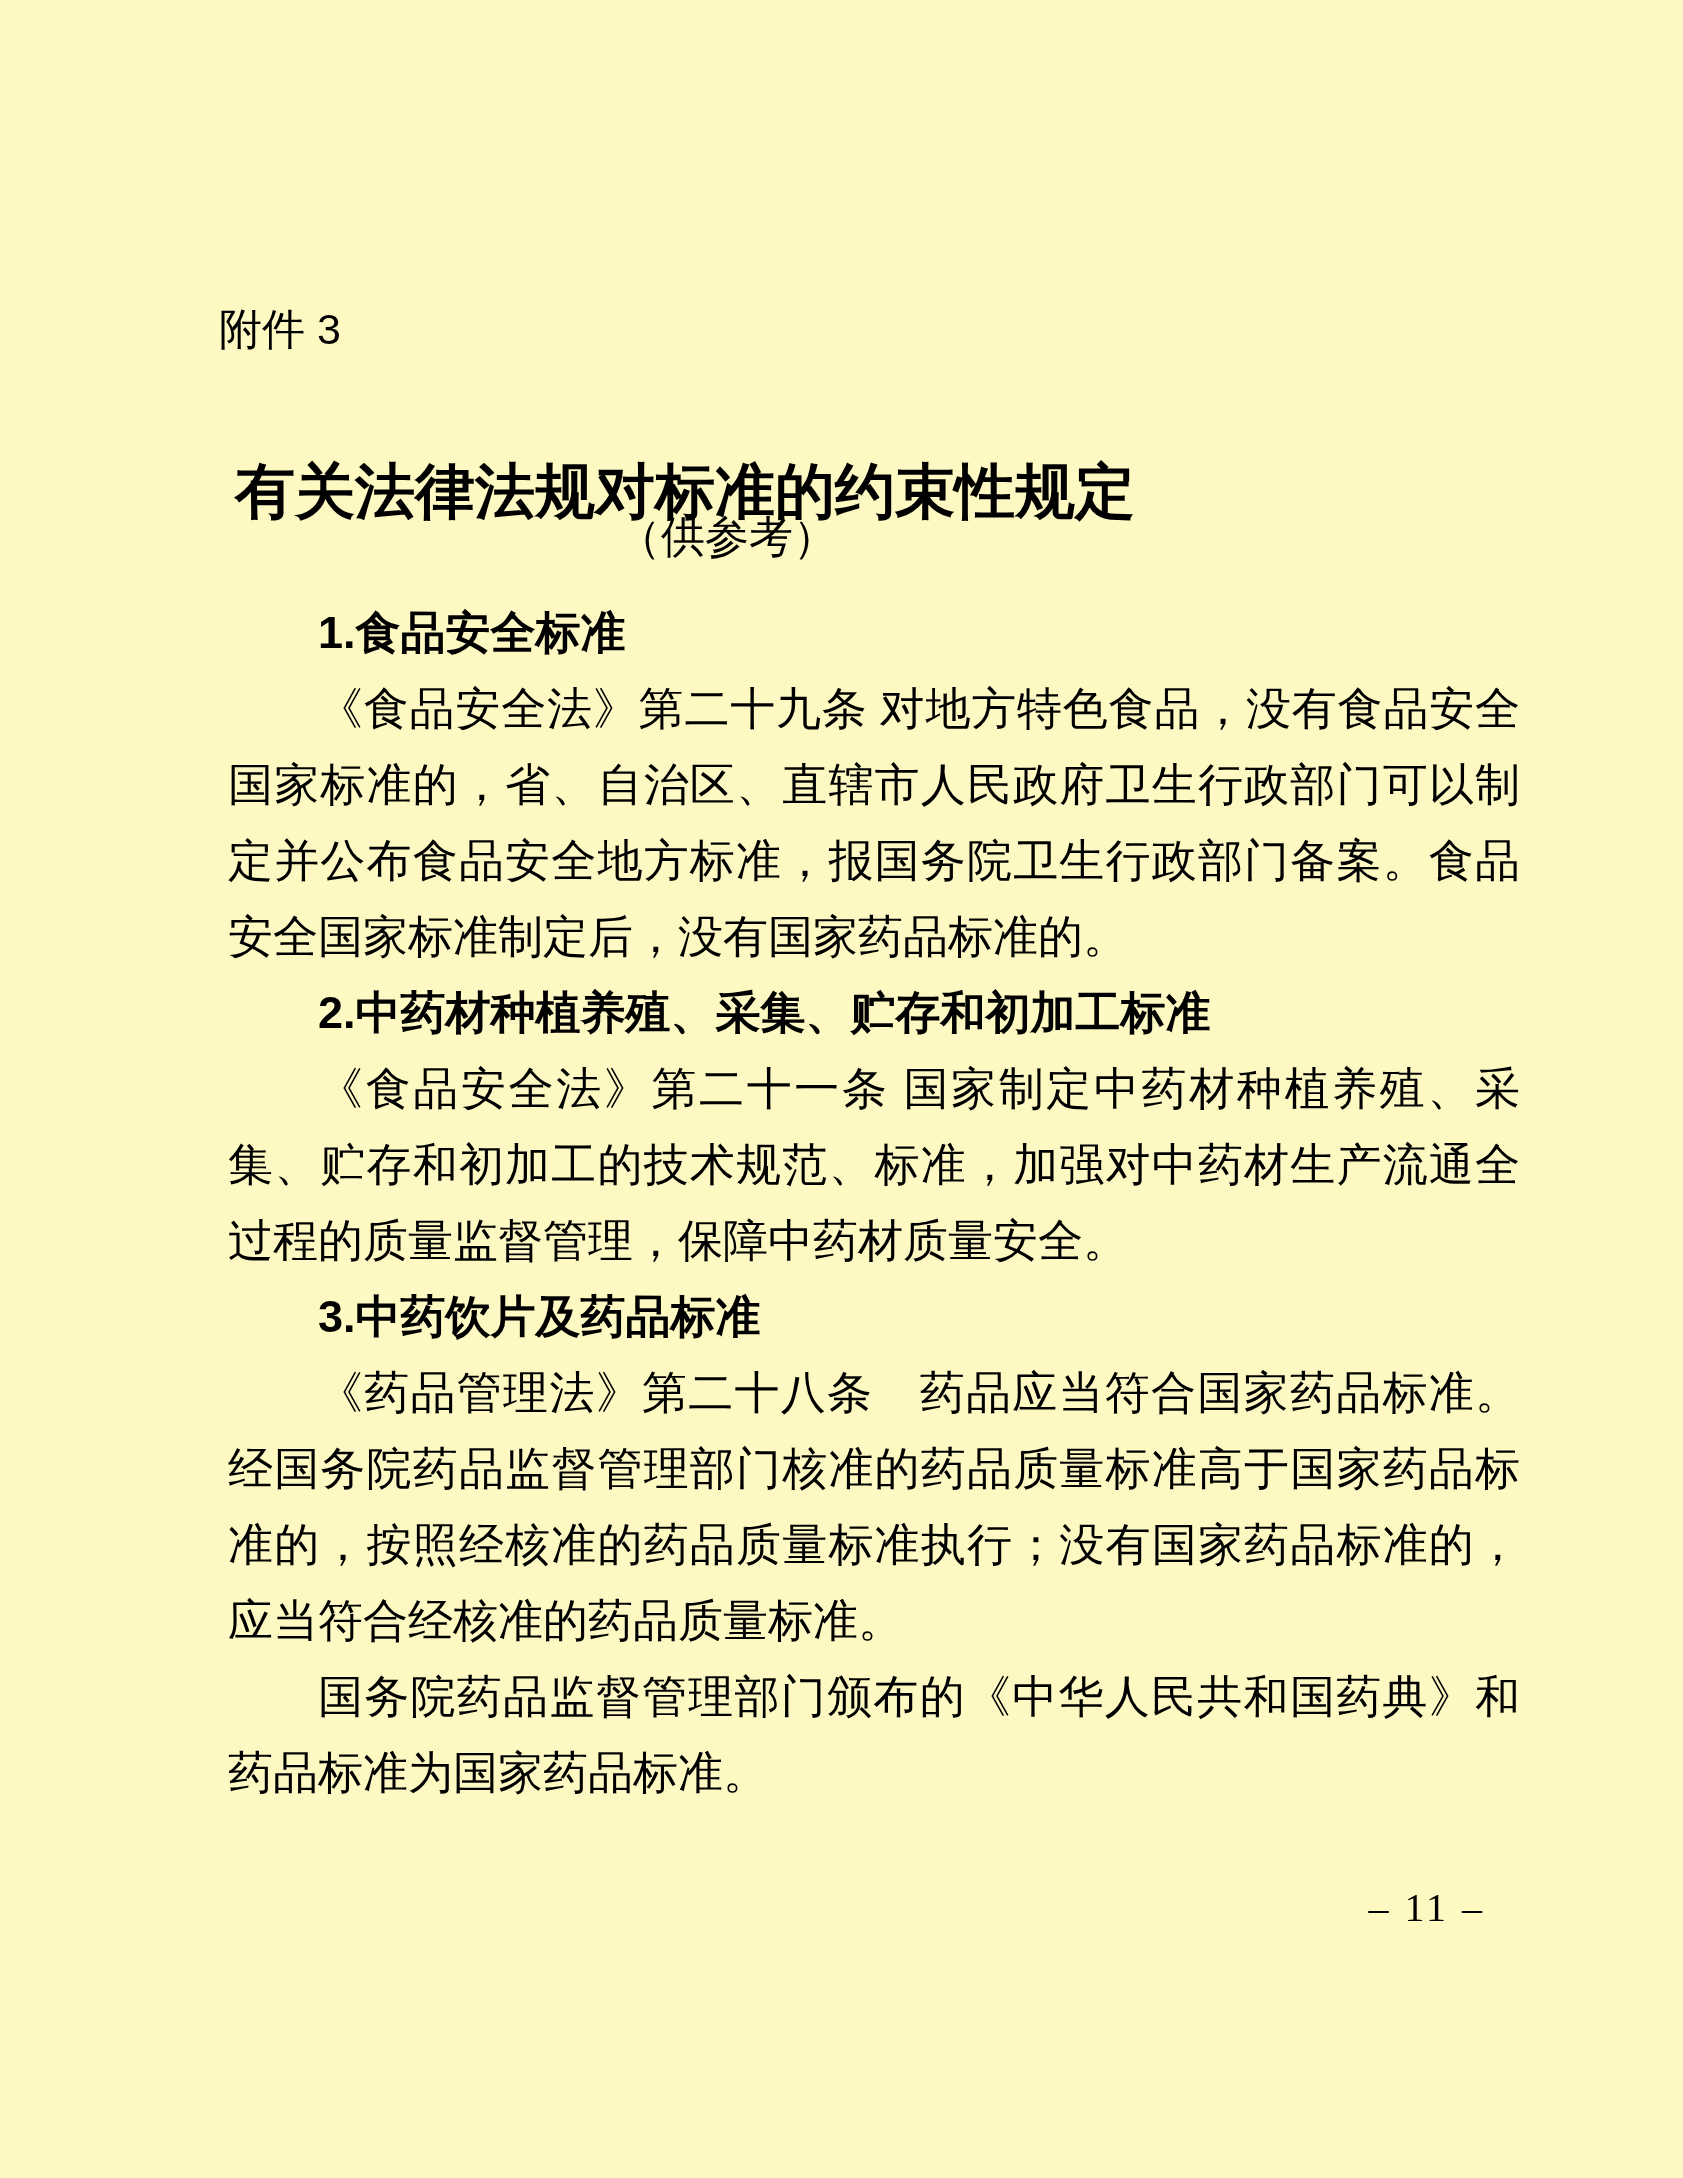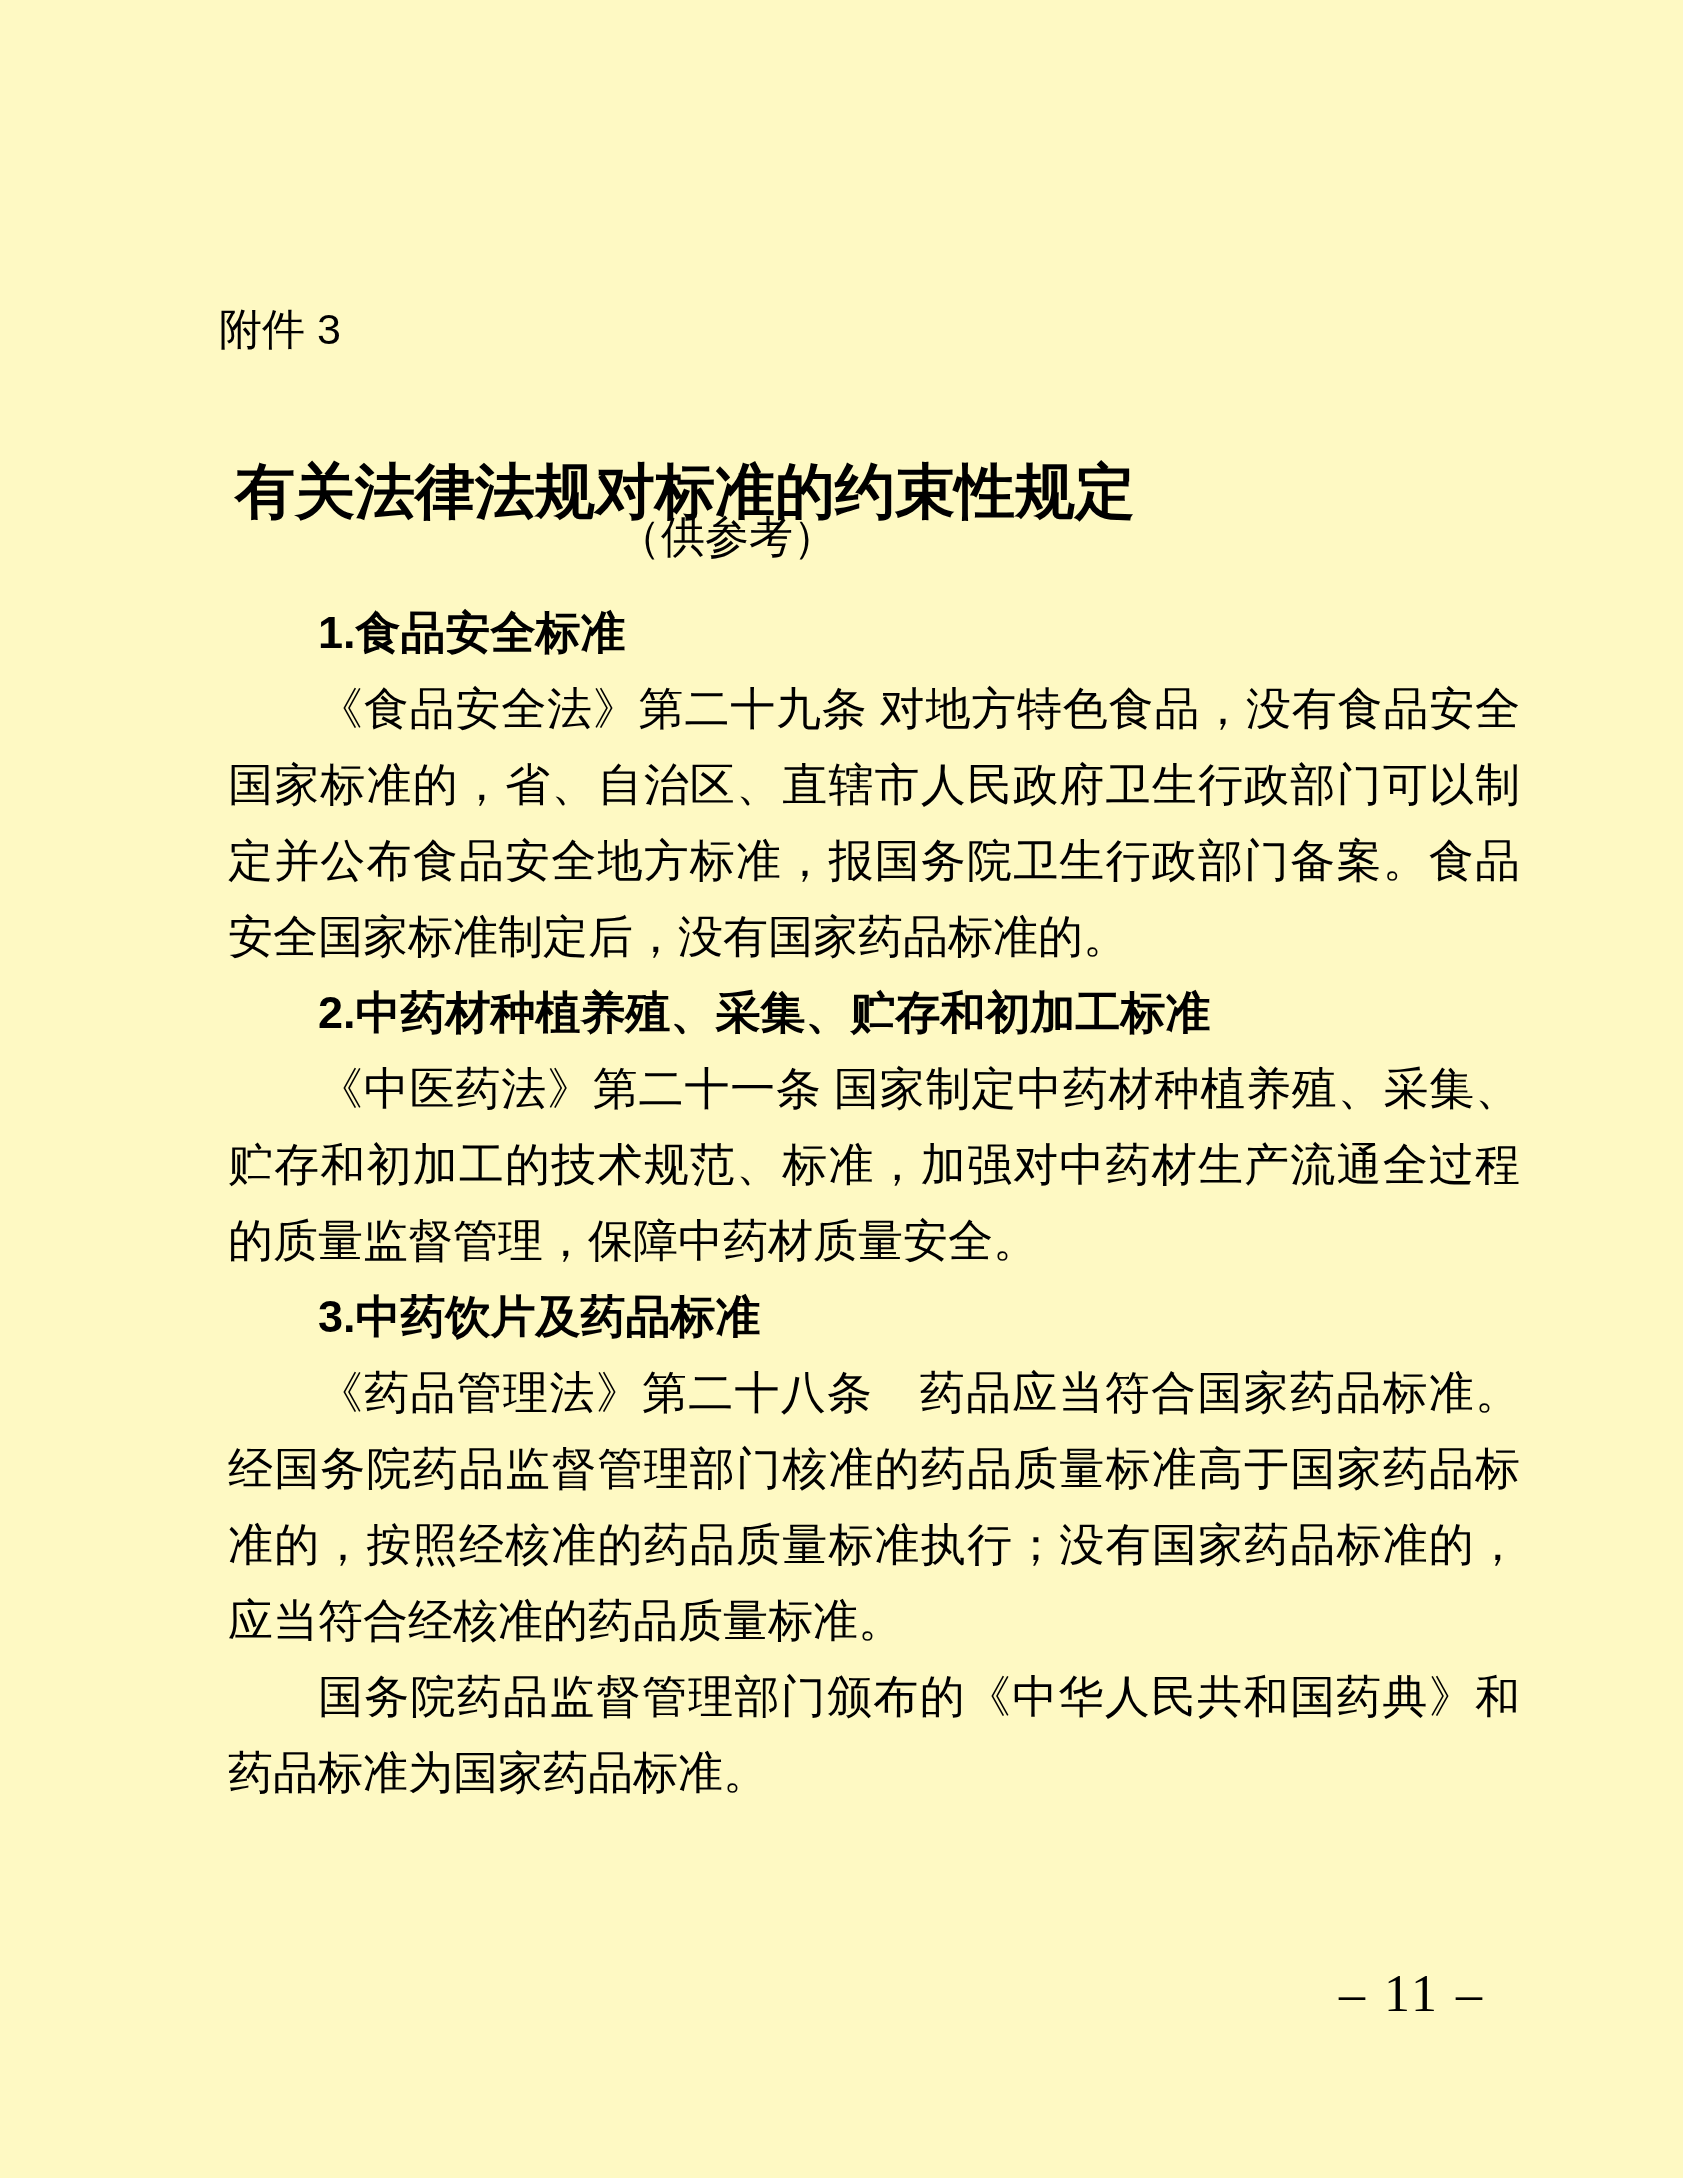--- a/index.html
+++ b/index.html
@@ -70,24 +70,24 @@
     text-indent: 2em;
     text-align: left;
   }
   .body-paragraph {
     margin: 0;
     text-indent: 2em;
     font-weight: 400;
   }
   .page-number {
     position: absolute;
-    top: 1968px;
+    top: 1888px;
     right: 198px;
     font-family: "Liberation Serif", "DejaVu Serif", serif;
-    font-size: 52px;
+    font-size: 40px;
     line-height: 1;
     letter-spacing: 3px;
     white-space: pre;
   }
 </style>
 </head>
 <body>
 
 <main class="page">
 
@@ -99,21 +99,21 @@
 
   <div class="doc-body">
 
     <section class="doc-section">
       <h2 class="section-heading">1.食品安全标准</h2>
       <p class="body-paragraph">《食品安全法》第二十九条 对地方特色食品，没有食品安全国家标准的，省、自治区、直辖市人民政府卫生行政部门可以制定并公布食品安全地方标准，报国务院卫生行政部门备案。食品安全国家标准制定后，没有国家药品标准的。</p>
     </section>
 
     <section class="doc-section">
       <h2 class="section-heading">2.中药材种植养殖、采集、贮存和初加工标准</h2>
-      <p class="body-paragraph">《中医药法》第二十一条 国家制定中药材种植养殖、采集、贮存和初加工的技术规范、标准，加强对中药材生产流通全过程的质量监督管理，保障中药材质量安全。</p>
+      <p class="body-paragraph">《食品安全法》第二十一条 国家制定中药材种植养殖、采集、贮存和初加工的技术规范、标准，加强对中药材生产流通全过程的质量监督管理，保障中药材质量安全。</p>
     </section>
 
     <section class="doc-section">
       <h2 class="section-heading">3.中药饮片及药品标准</h2>
       <p class="body-paragraph">《药品管理法》第二十八条　药品应当符合国家药品标准。经国务院药品监督管理部门核准的药品质量标准高于国家药品标准的，按照经核准的药品质量标准执行；没有国家药品标准的，应当符合经核准的药品质量标准。</p>
       <p class="body-paragraph">国务院药品监督管理部门颁布的《中华人民共和国药典》和药品标准为国家药品标准。</p>
     </section>
 
   </div>
 

